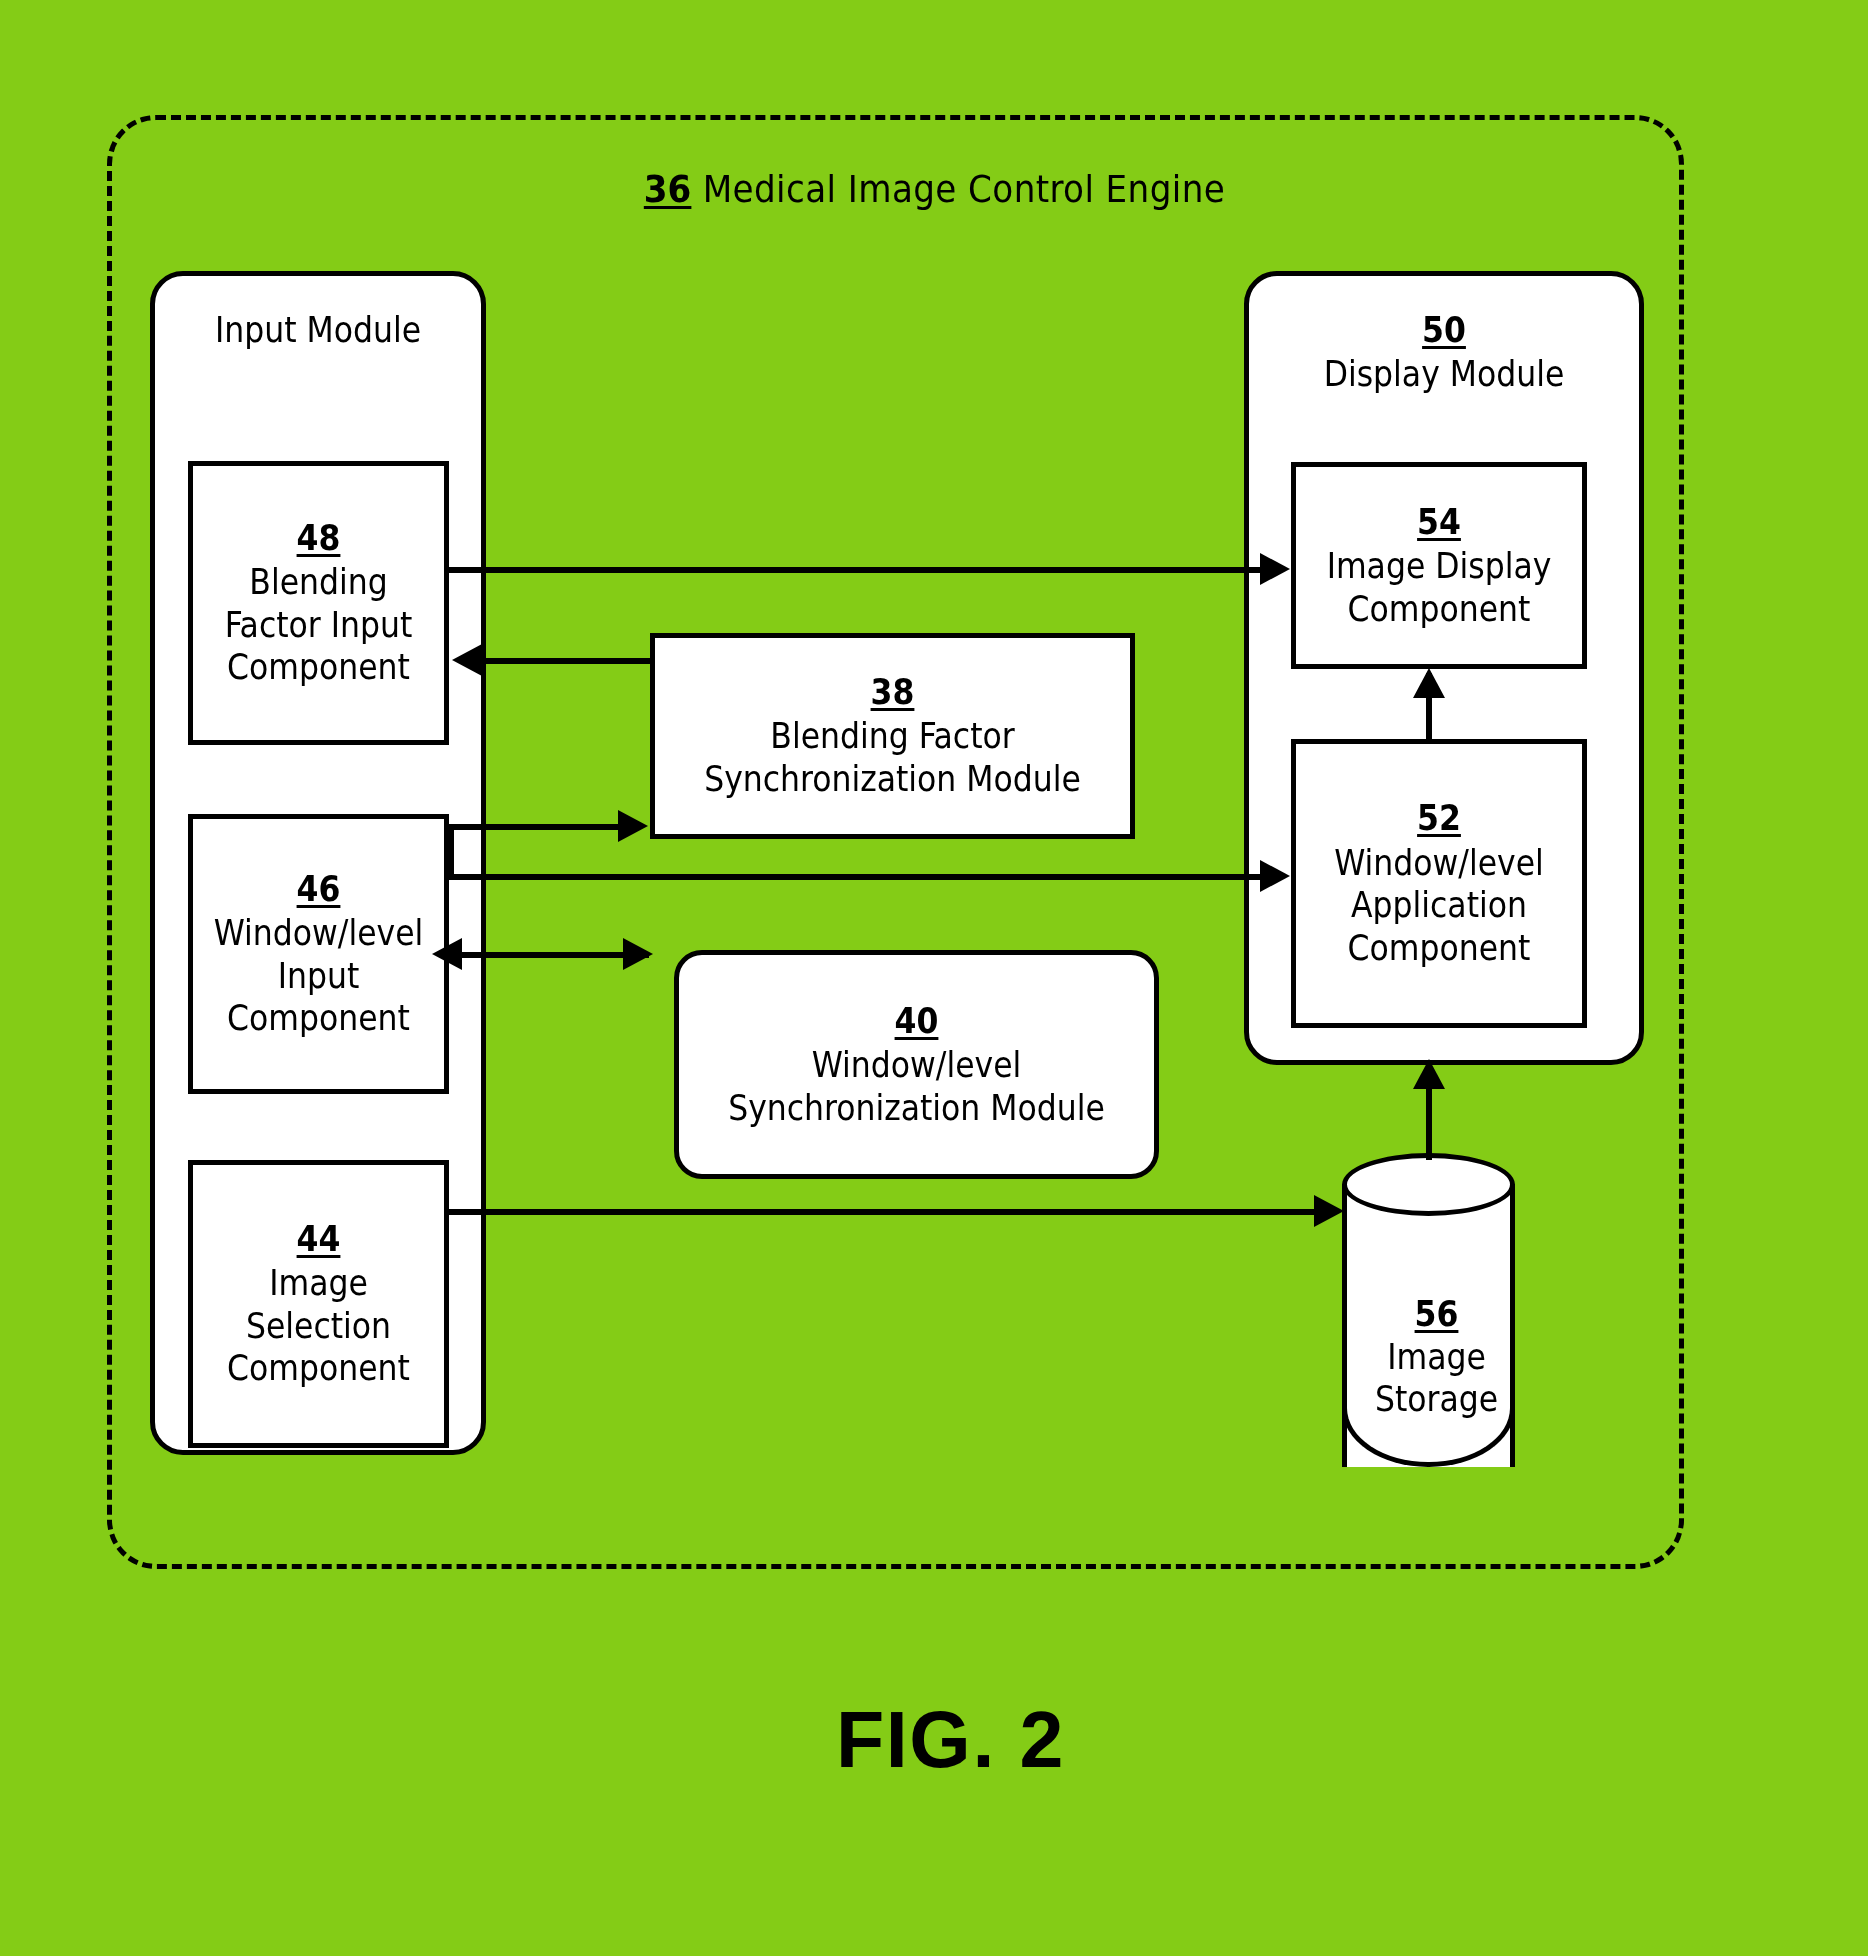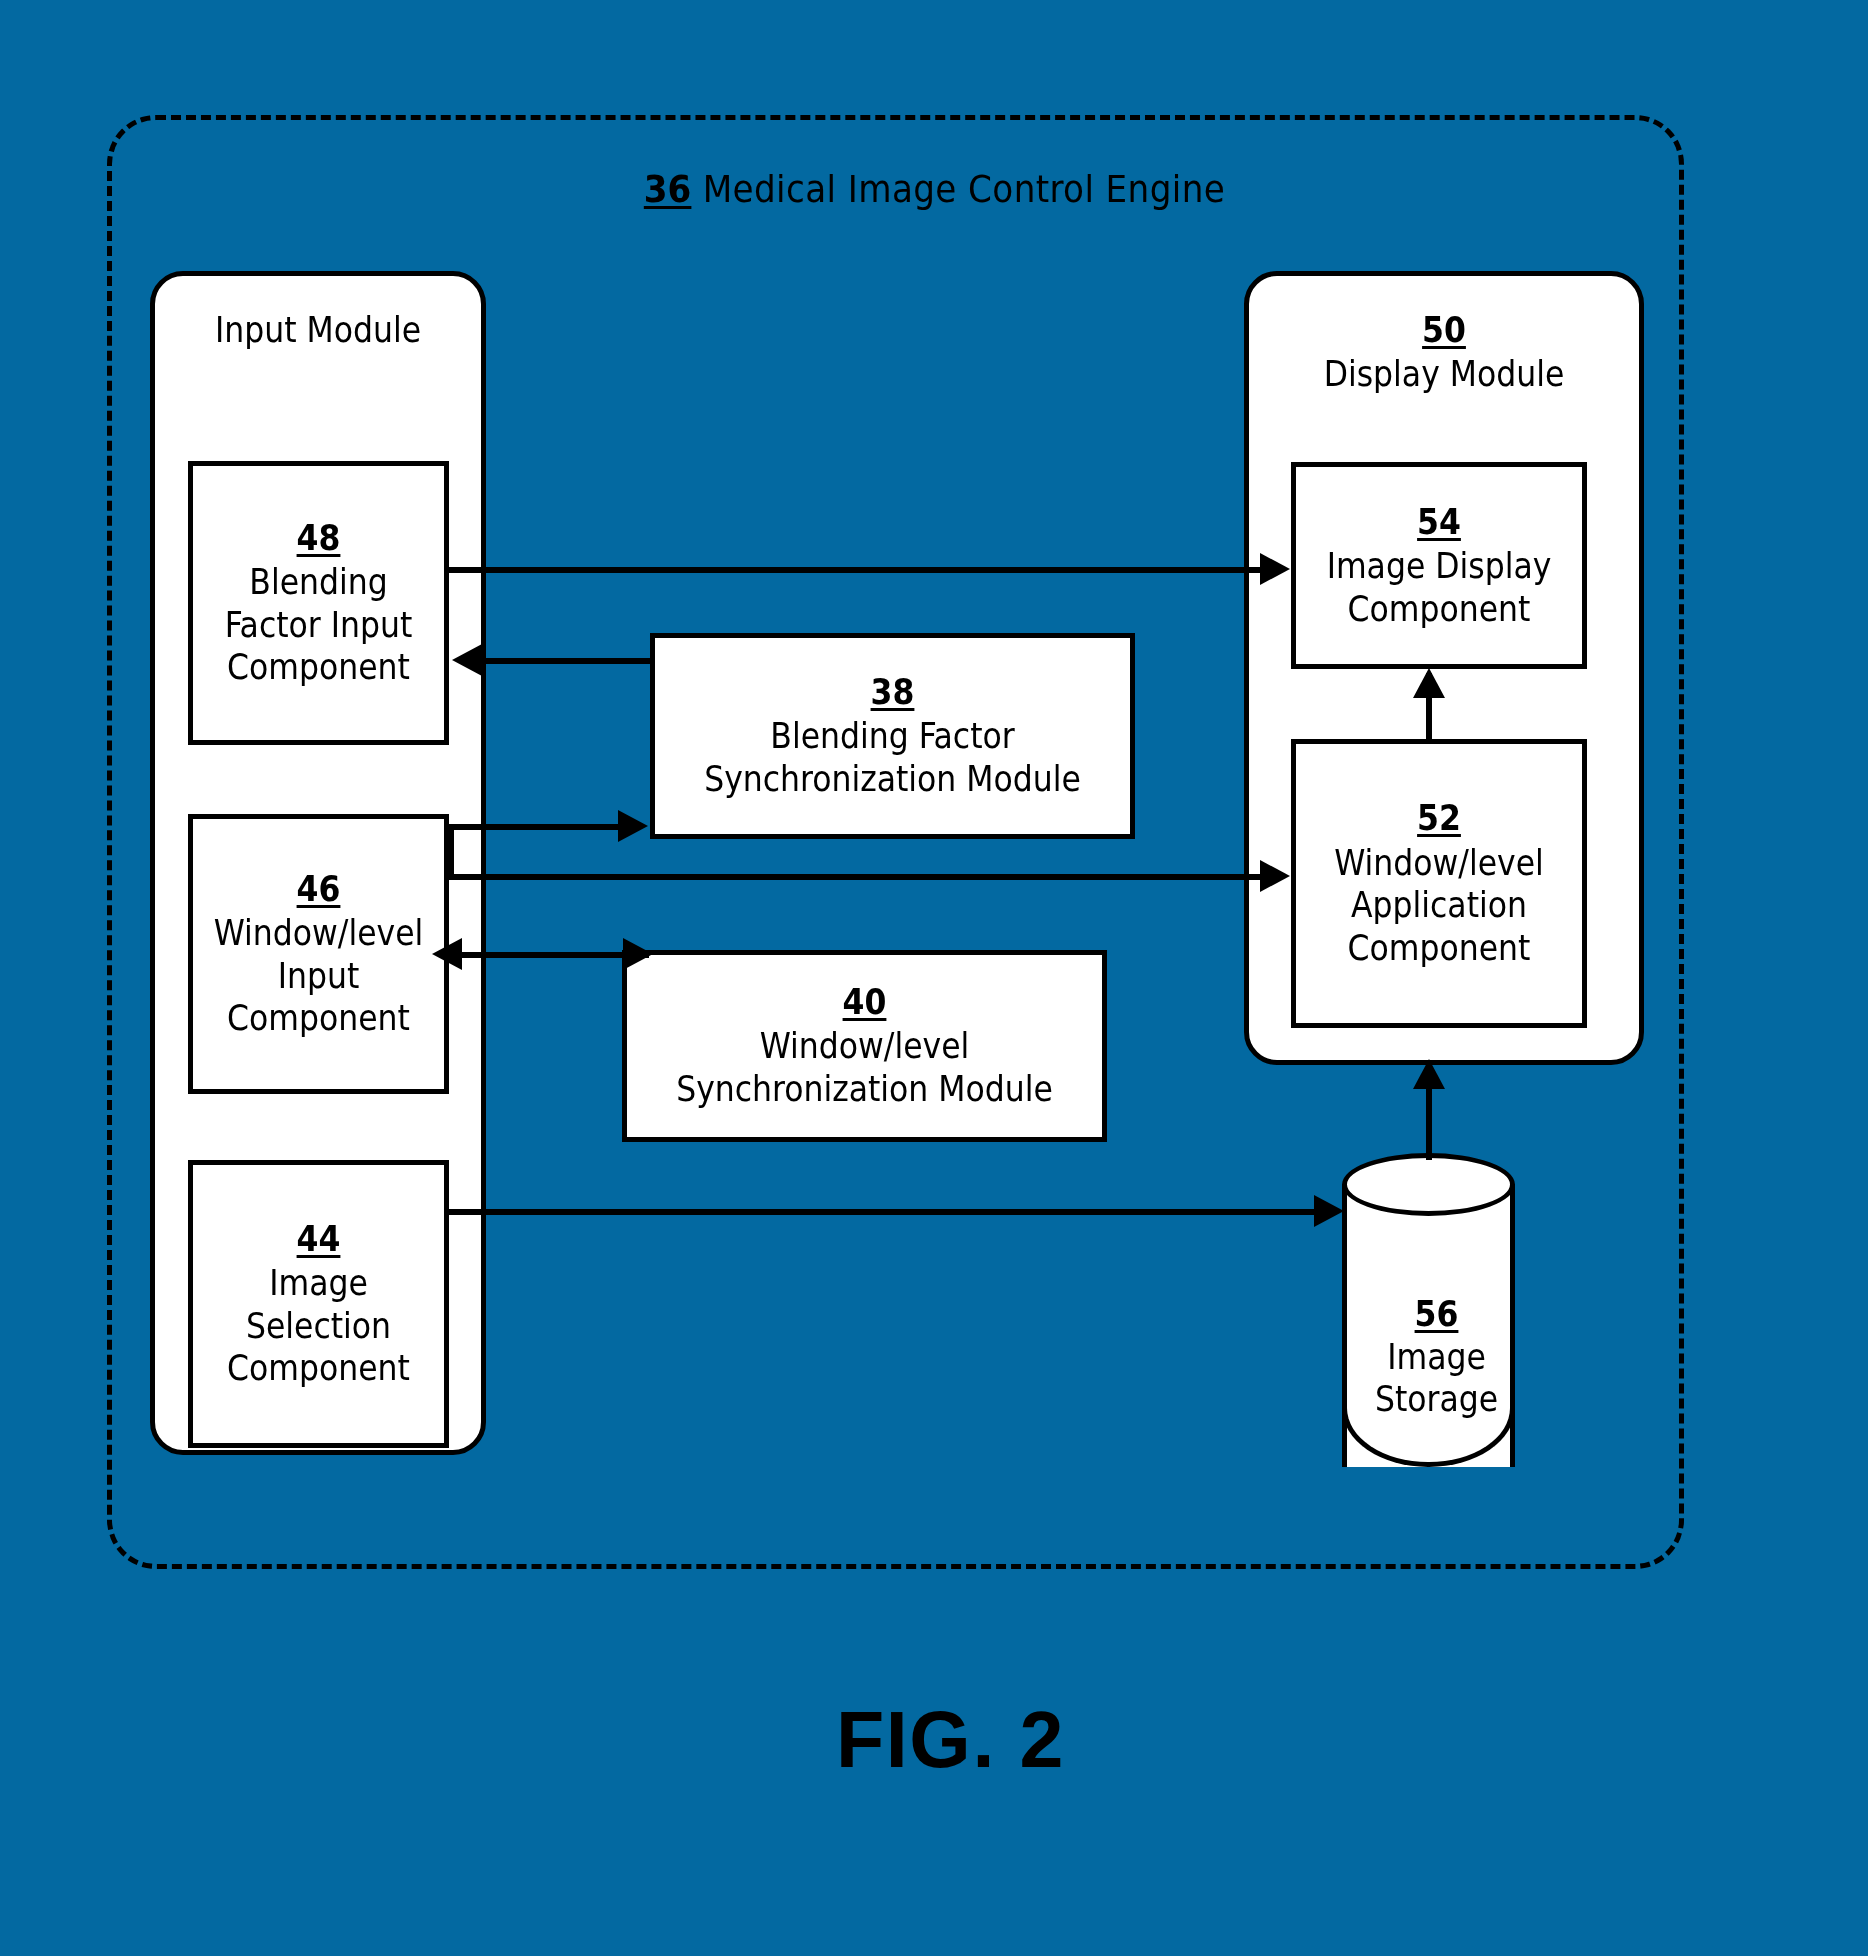--- a/index.html
+++ b/index.html
@@ -4,21 +4,21 @@
 <style>
   html, body {
     margin: 0;
     padding: 0;
     background: #ffffff;
   }
   #page {
     position: relative;
     width: 1869px;
     height: 1957px;
-    background: #0369a1;
+    background: #84cc16;
     font-family: "DejaVu Sans Condensed", "Liberation Sans Narrow", "Liberation Sans", sans-serif;
     overflow: hidden;
   }
   
   .engine-frame {
     position: absolute;
     left: 107px;
     top: 115px;
     width: 1577px;
     height: 1454px;
@@ -207,21 +207,21 @@
 Selection
 Component</span>
   </div>
 
   <div class="box" style="left:650px; top:633px; width:485px; height:206px;">
     <span class="ref num">38</span>
     <span class="lbl">Blending Factor
 Synchronization Module</span>
   </div>
 
-  <div class="box" style="left:622px; top:950px; width:485px; height:192px;">
+  <div class="box" style="left:674px; top:950px; width:485px; height:229px;border-radius:28px;">
     <span class="ref num">40</span>
     <span class="lbl">Window/level
 Synchronization Module</span>
   </div>
 
   <div class="module" style="left:1244px; top:271px; width:400px; height:794px;">
   </div>
   <div class="module-title" style="left:1244px; top:309px; width:400px;">
     <span class="ref num">50</span>
     <span>Display Module</span>

